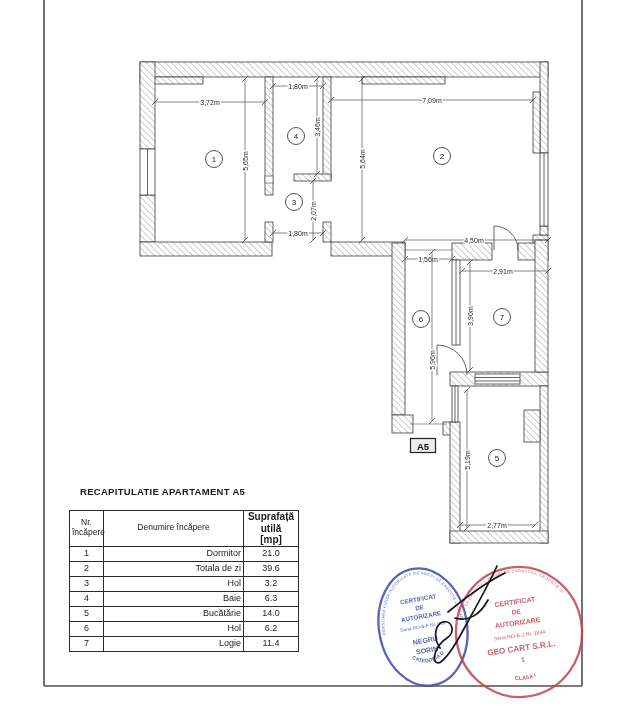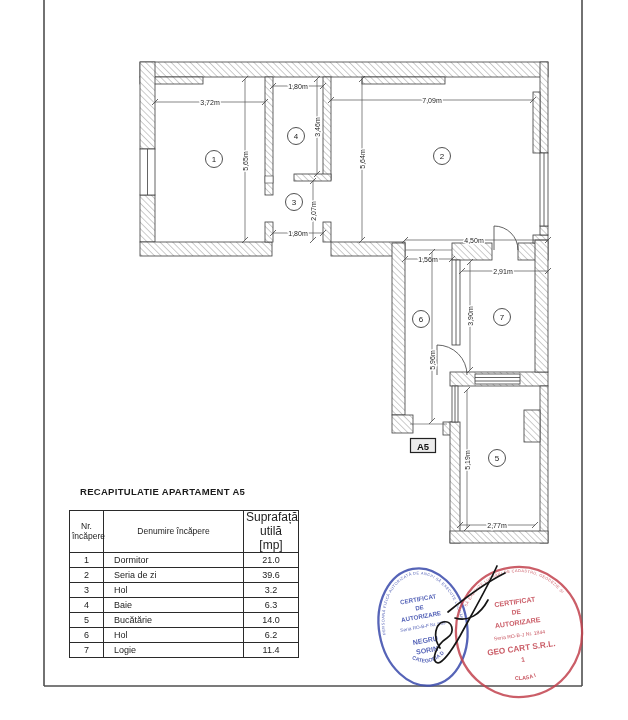--- a/index.html
+++ b/index.html
@@ -18,21 +18,21 @@
   .a5box{fill:#ececec;stroke:#222;stroke-width:1.2;}
   .a5txt{font-size:9.5px;font-weight:700;fill:#111;text-anchor:middle;}
   .frame{stroke:#4f4f4f;stroke-width:1.6;fill:none;}
   .tbl-title{position:absolute;left:80px;top:486px;font-size:9.5px;font-weight:700;
              letter-spacing:.3px;color:#1c1c1c;text-align:right;}
   table.recap{position:absolute;left:69px;top:510px;width:229px;border-collapse:collapse;
               table-layout:fixed;}
   table.recap td{border:1px solid #2a2a2a;font-size:9px;color:#1c1c1c;height:14px;
                  padding:0 2px;text-align:center;vertical-align:middle;line-height:1.15;}
   table.recap tr.hdr td{height:27px;font-size:8.5px;}
-  table.recap td.name{text-align:left;padding-left:10px;}
+  table.recap td.name{text-align:right;padding-left:10px;}
   .bstamp{fill:#3f4fae;}
   .rstamp{fill:#c2424e;}
   .ringtxt{font-size:3.9px;letter-spacing:.4px;}
   .sig{stroke:#151515;stroke-width:1.7;fill:none;stroke-linecap:round;}
 </style>
 </head>
 <body>
 
 <div class="page">
 
@@ -264,33 +264,33 @@
         <col style="width:140px">
         <col style="width:55px">
       </colgroup>
   <tbody>
         <tr class="hdr">
     <td>
       <div>Nr.</div>
       <div>încăpere</div>
     </td>
     <td>Denumire încăpere</td>
-    <td style="font-size:12px;">
+    <td style="font-size:10px;font-weight:bold;">
       <div>Suprafață utilă</div>
       <div>[mp]</div>
     </td>
   </tr>
   <tr>
     <td>1</td>
     <td class="name">Dormitor</td>
     <td>21.0</td>
   </tr>
   <tr>
     <td>2</td>
-    <td class="name">Seria de zi</td>
+    <td class="name">Totala de zi</td>
     <td>39.6</td>
   </tr>
   <tr>
     <td>3</td>
     <td class="name">Hol</td>
     <td>3.2</td>
   </tr>
   <tr>
     <td>4</td>
     <td class="name">Baie</td>

